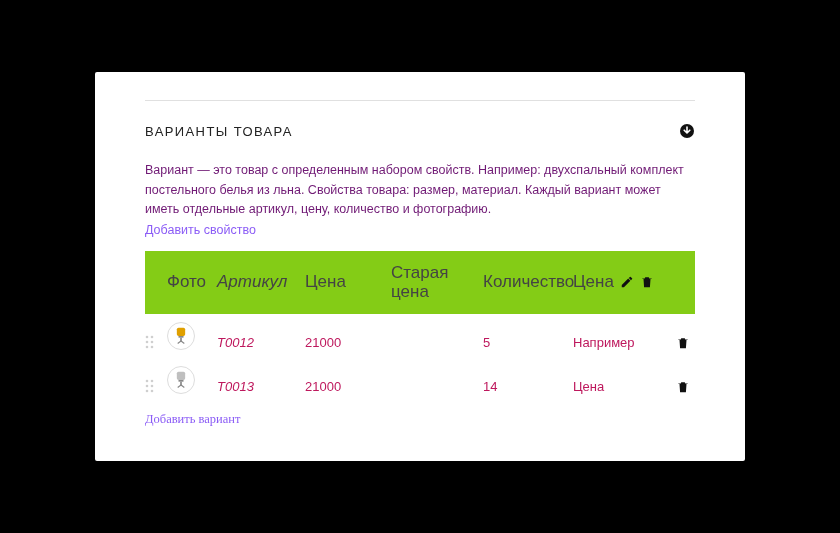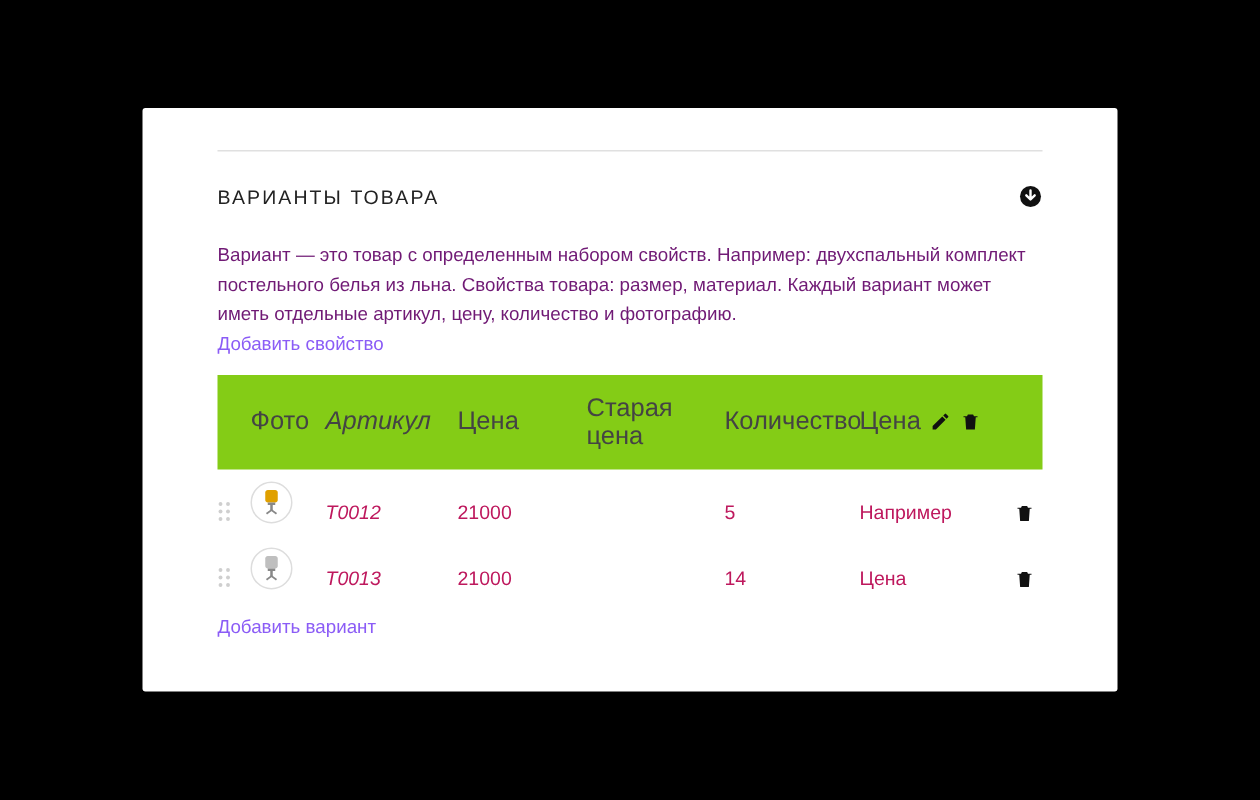--- a/index.html
+++ b/index.html
@@ -48,21 +48,21 @@
     font-weight: 300;
   }
   .link-action {
     color: #8b5cf6;
     font-size: 12.5px;
     font-weight: 300;
     cursor: pointer;
     display: inline-block;
   }
   .link-action.top { margin-bottom: 14px; }
-  .link-action.bottom { margin-top: 10px; }
+  .link-action.bottom { margin-top: 10px; font-family: Liberation Serif, serif; }
   .table-wrap { position: relative; }
   .thead {
     background: #84cc16;
     display: flex;
     align-items: center;
     padding: 12px 0;
     padding-left: 22px;
     color: #444;
     font-size: 17px;
     font-weight: 400;

